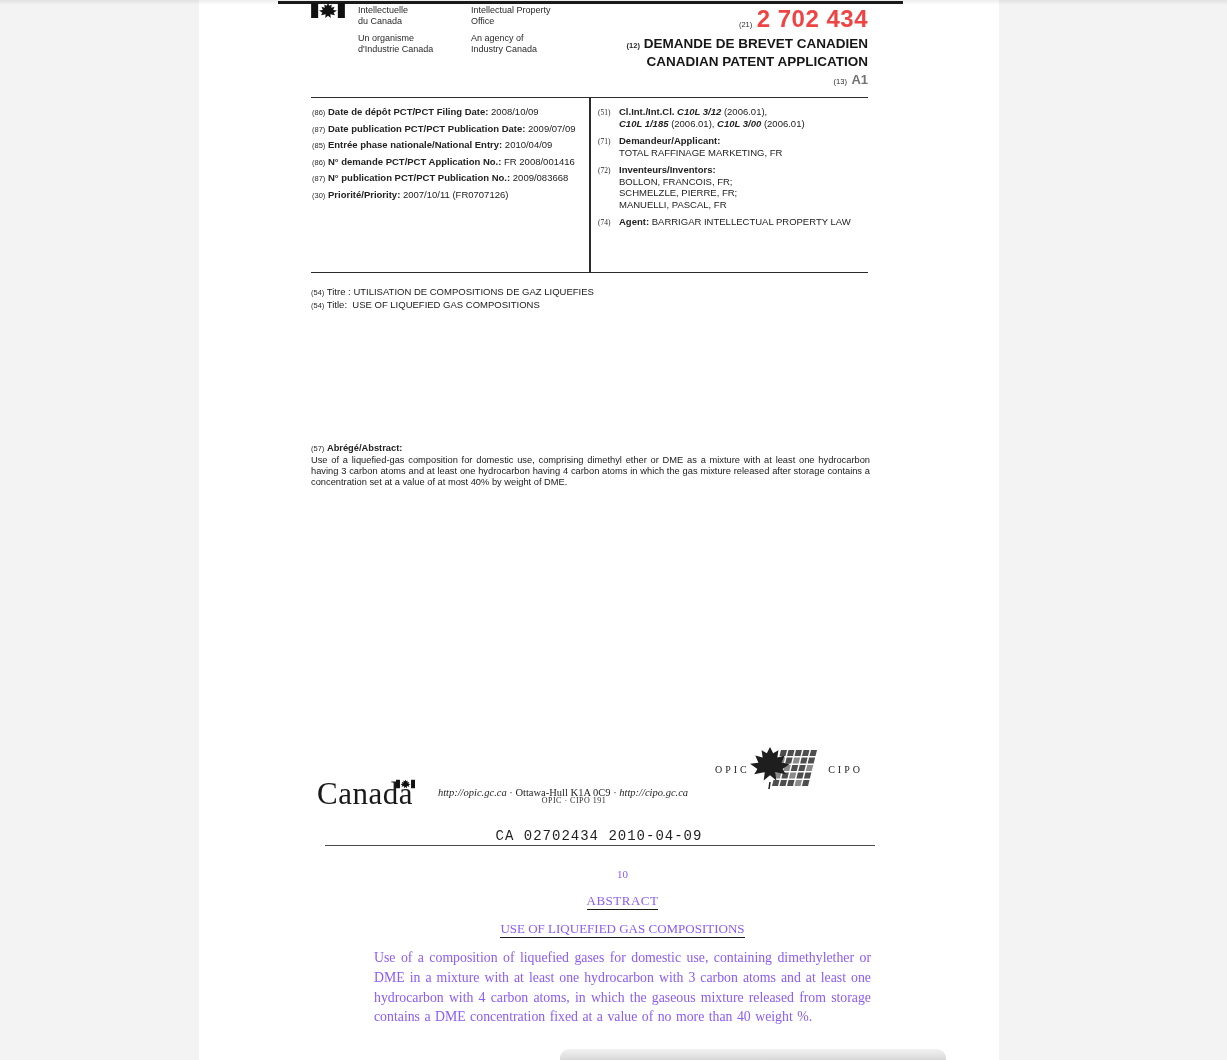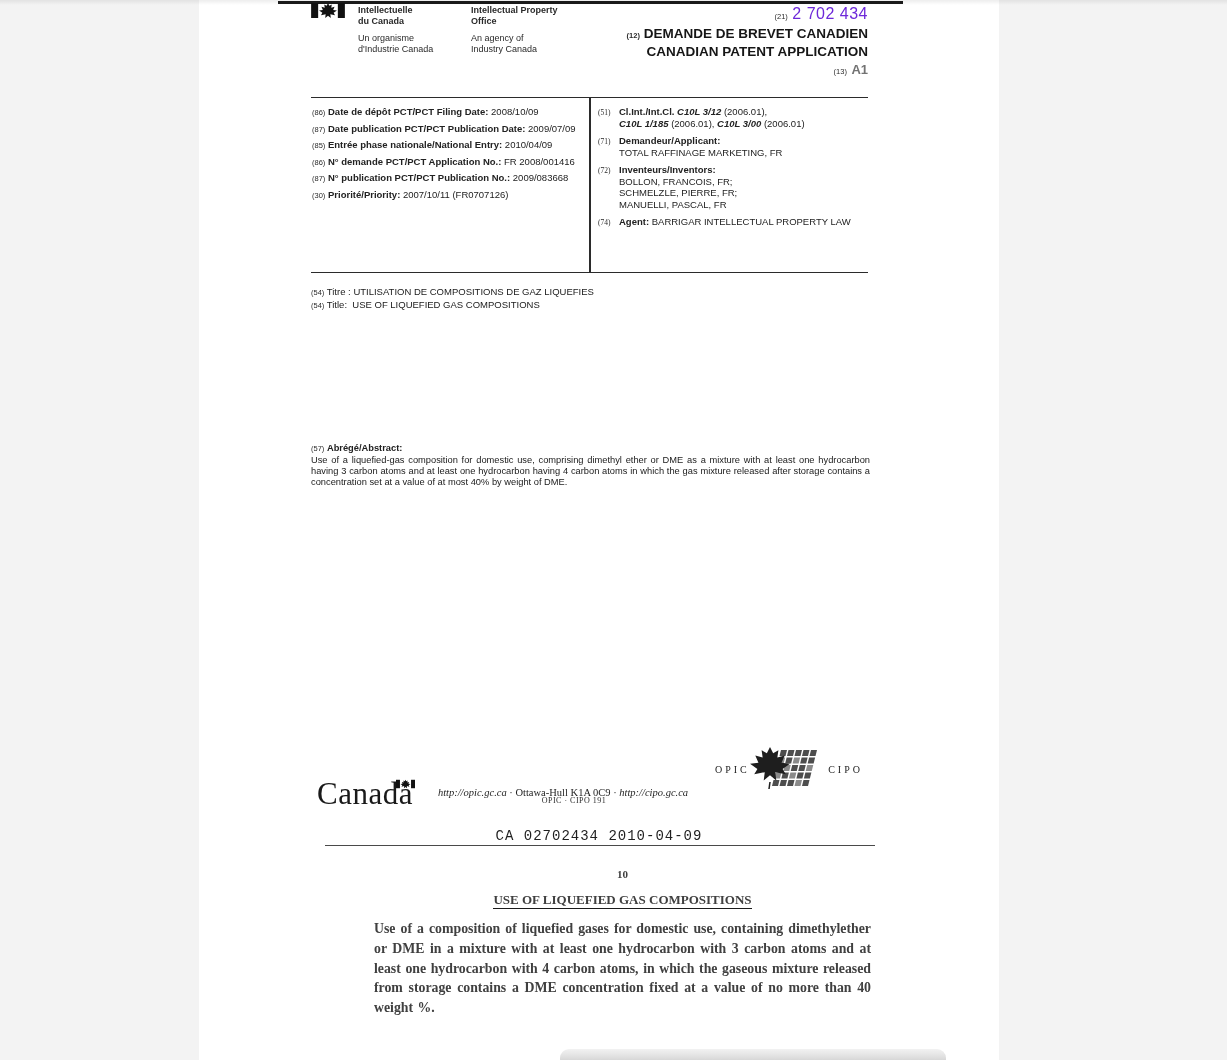--- a/index.html
+++ b/index.html
@@ -12,26 +12,26 @@
     position:absolute; left:199px; top:0; width:800px; height:1060px;
     background:#ffffff;
   }
   .abs { position:absolute; }
   .top-shade { position:absolute; left:0; top:0; width:1227px; height:5px;
     background:linear-gradient(to bottom, rgba(0,0,0,0.07), rgba(0,0,0,0)); z-index:5; }
 
   
   .topline { left:79px; top:1px; width:625px; height:2.5px; background:#1b1b1b; }
   .hdr-col { font-size:9px; line-height:10.5px; color:#2a2a2a; }
-  .hdr-col .b { font-weight:bold; display:block; }
+  .hdr-col .b { font-weight:normal; display:block; }
   .hdr-col .r { display:block; }
   .hdr-col .gap { display:block; height:7px; }
   .hdr-right { right:131px; top:5px; text-align:right; white-space:nowrap; }
   .code { font-size:7.5px; color:#2a2a2a; }
-  .pubnum { font-size:16px; font-weight:normal; letter-spacing:0.5px; color:#6d28d9; }
+  .pubnum { font-size:24px; font-weight:bold; letter-spacing:0.5px; color:#ef4444; }
   .doctype { font-size:13.5px; font-weight:bold; line-height:15.5px; color:#161616; margin-top:3px; }
   .kindline { margin-top:1px; }
   .kind { font-size:13px; font-weight:bold; color:#737373; }
 
   
   .biblio { left:112px; top:97px; width:557px; height:176px;
     border-top:1.5px solid #2b2b2b; border-bottom:1.5px solid #2b2b2b; }
   .vdiv { position:absolute; left:278px; top:0; bottom:0; width:1.5px; background:#2b2b2b; }
   .bib-left { position:absolute; left:1px; top:8px; width:270px; font-size:9.5px; }
   .bib-left .row { white-space:nowrap; margin-bottom:5.5px; }
@@ -60,21 +60,21 @@
     letter-spacing:3px; top:18px; color:#1d1d1d; }
   .opic-logo .lt.left { left:0; }
   .opic-logo .lt.right { right:-4px; }
 
   
   .stamp { left:0; top:828px; width:800px; text-align:center;
     font-family:"Liberation Mono", monospace; font-size:14px; letter-spacing:1px; color:#1f1f1f; }
   .rule { left:126px; top:845px; width:550px; height:1px; background:#4a4a4a; }
 
   
-  .p10 { left:175px; top:868px; width:497px; font-family:"Liberation Serif", serif; color:#404040;font-weight:bold; }
+  .p10 { left:175px; top:868px; width:497px; font-family:"Liberation Serif", serif; color:#8b5cf6; }
   .p10 .pnum { text-align:center; font-size:11px; }
   .p10 .head { text-align:center; margin-top:13px; font-size:13px; letter-spacing:0.5px; }
   .p10 .head span { border-bottom:1px solid #1b1b1b; padding-bottom:1px; }
   .p10 .sub { text-align:center; margin-top:12px; font-size:13px; }
   .p10 .sub span { border-bottom:1px solid #1b1b1b; padding-bottom:1px; }
   .p10 .body { margin-top:11px; font-size:13.8px; line-height:19.8px; text-align:justify; word-spacing:1px; }
 
   .bottom-band { position:absolute; left:560px; top:1049px; width:386px; height:11px;
     border-radius:9px 9px 0 0;
     background:linear-gradient(to bottom, #f2f2f2 0%, #e3e3e3 60%, #d7d7d7 100%); z-index:6; }
@@ -277,20 +277,23 @@
         <line x1="23" y1="36" x2="22" y2="43" stroke="#1e1e1e" stroke-width="1.5"></line>
       </svg>
       <span class="lt right">CIPO</span>
     </div>
 
     <div class="abs stamp">CA 02702434 2010-04-09</div>
     <div class="abs rule"></div>
 
     <div class="abs p10">
       <div class="pnum">10</div>
+      <div class="head">
+        <span>ABSTRACT</span>
+      </div>
       <div class="sub">
         <span>USE OF LIQUEFIED GAS COMPOSITIONS</span>
       </div>
       <div class="body">Use of a composition of liquefied gases for domestic use, containing dimethylether or DME in a mixture with at least one hydrocarbon with 3 carbon atoms and at least one hydrocarbon with 4 carbon atoms, in which the gaseous mixture released from storage contains a DME concentration fixed at a value of no more than 40 weight %.</div>
     </div>
 
   </div>
 
   <div class="bottom-band"></div>
 </div>

